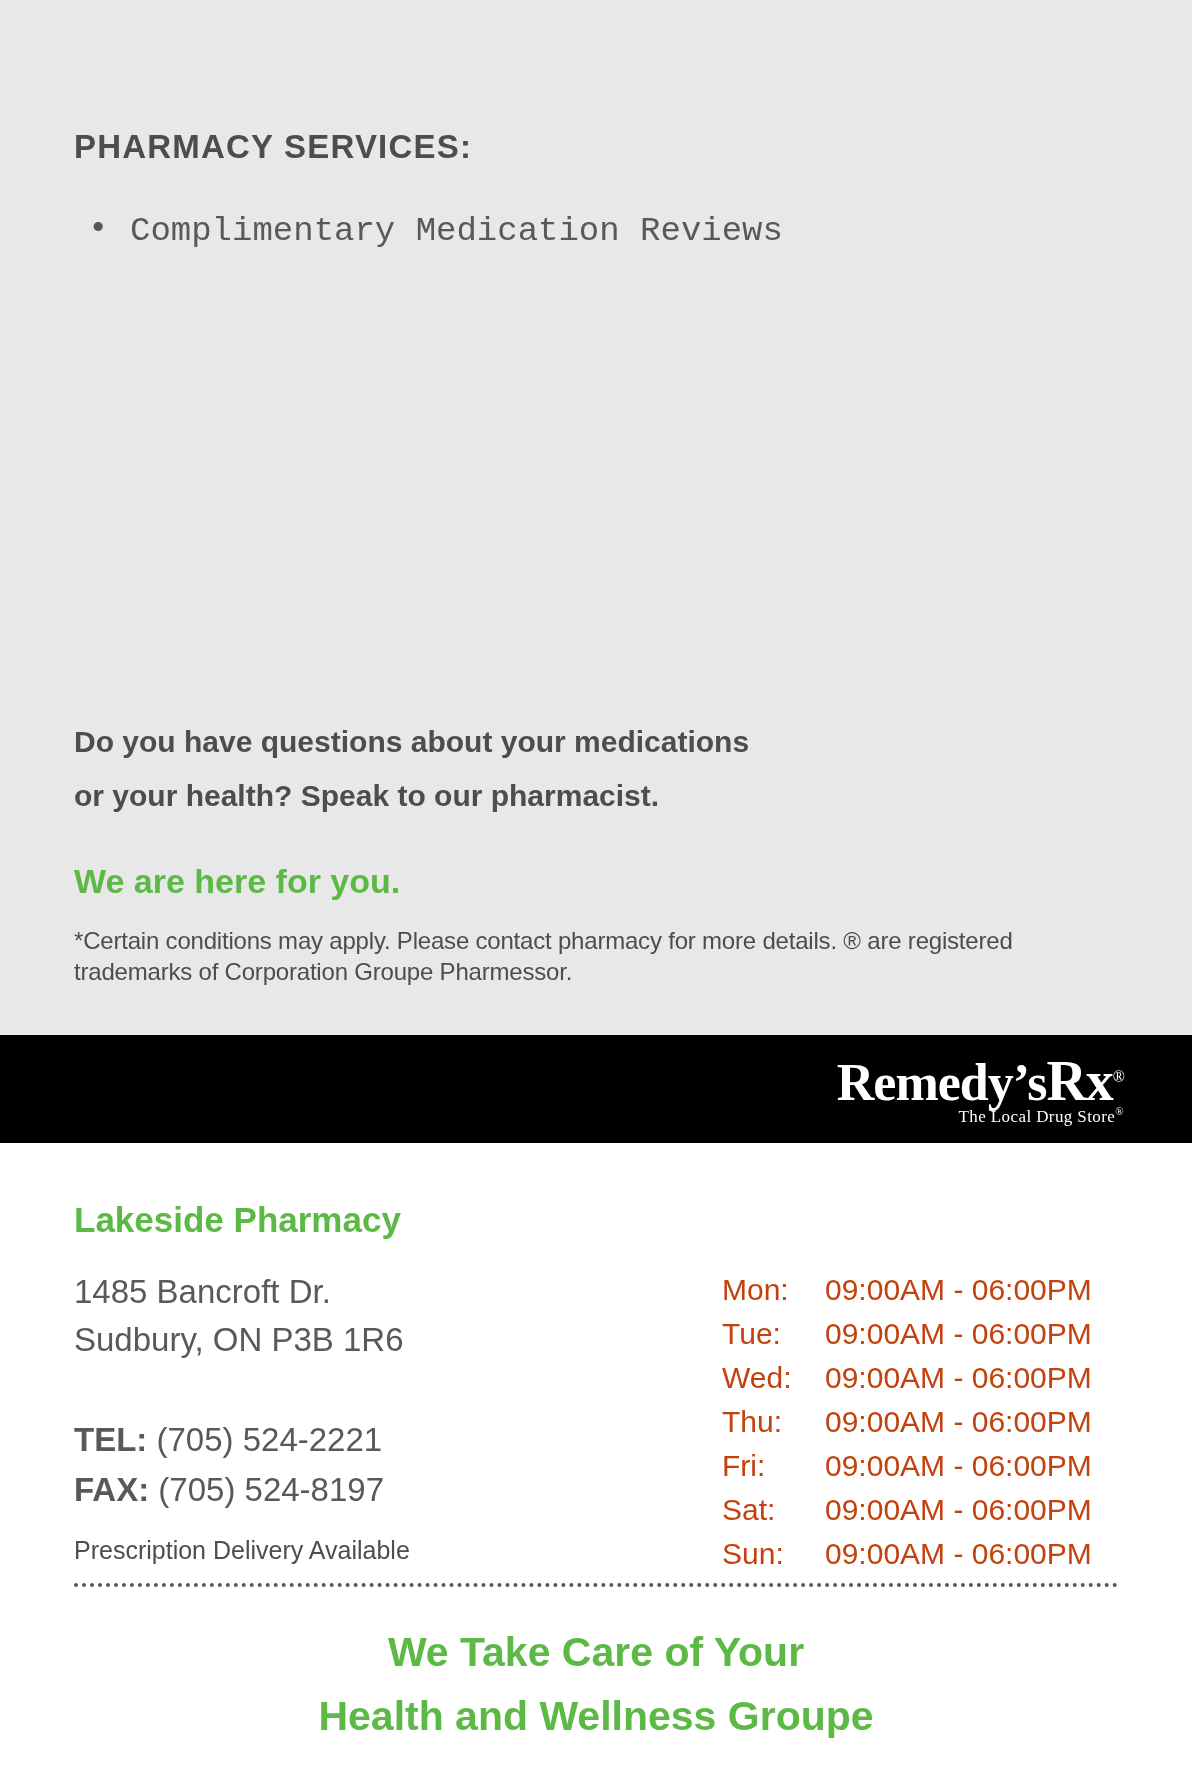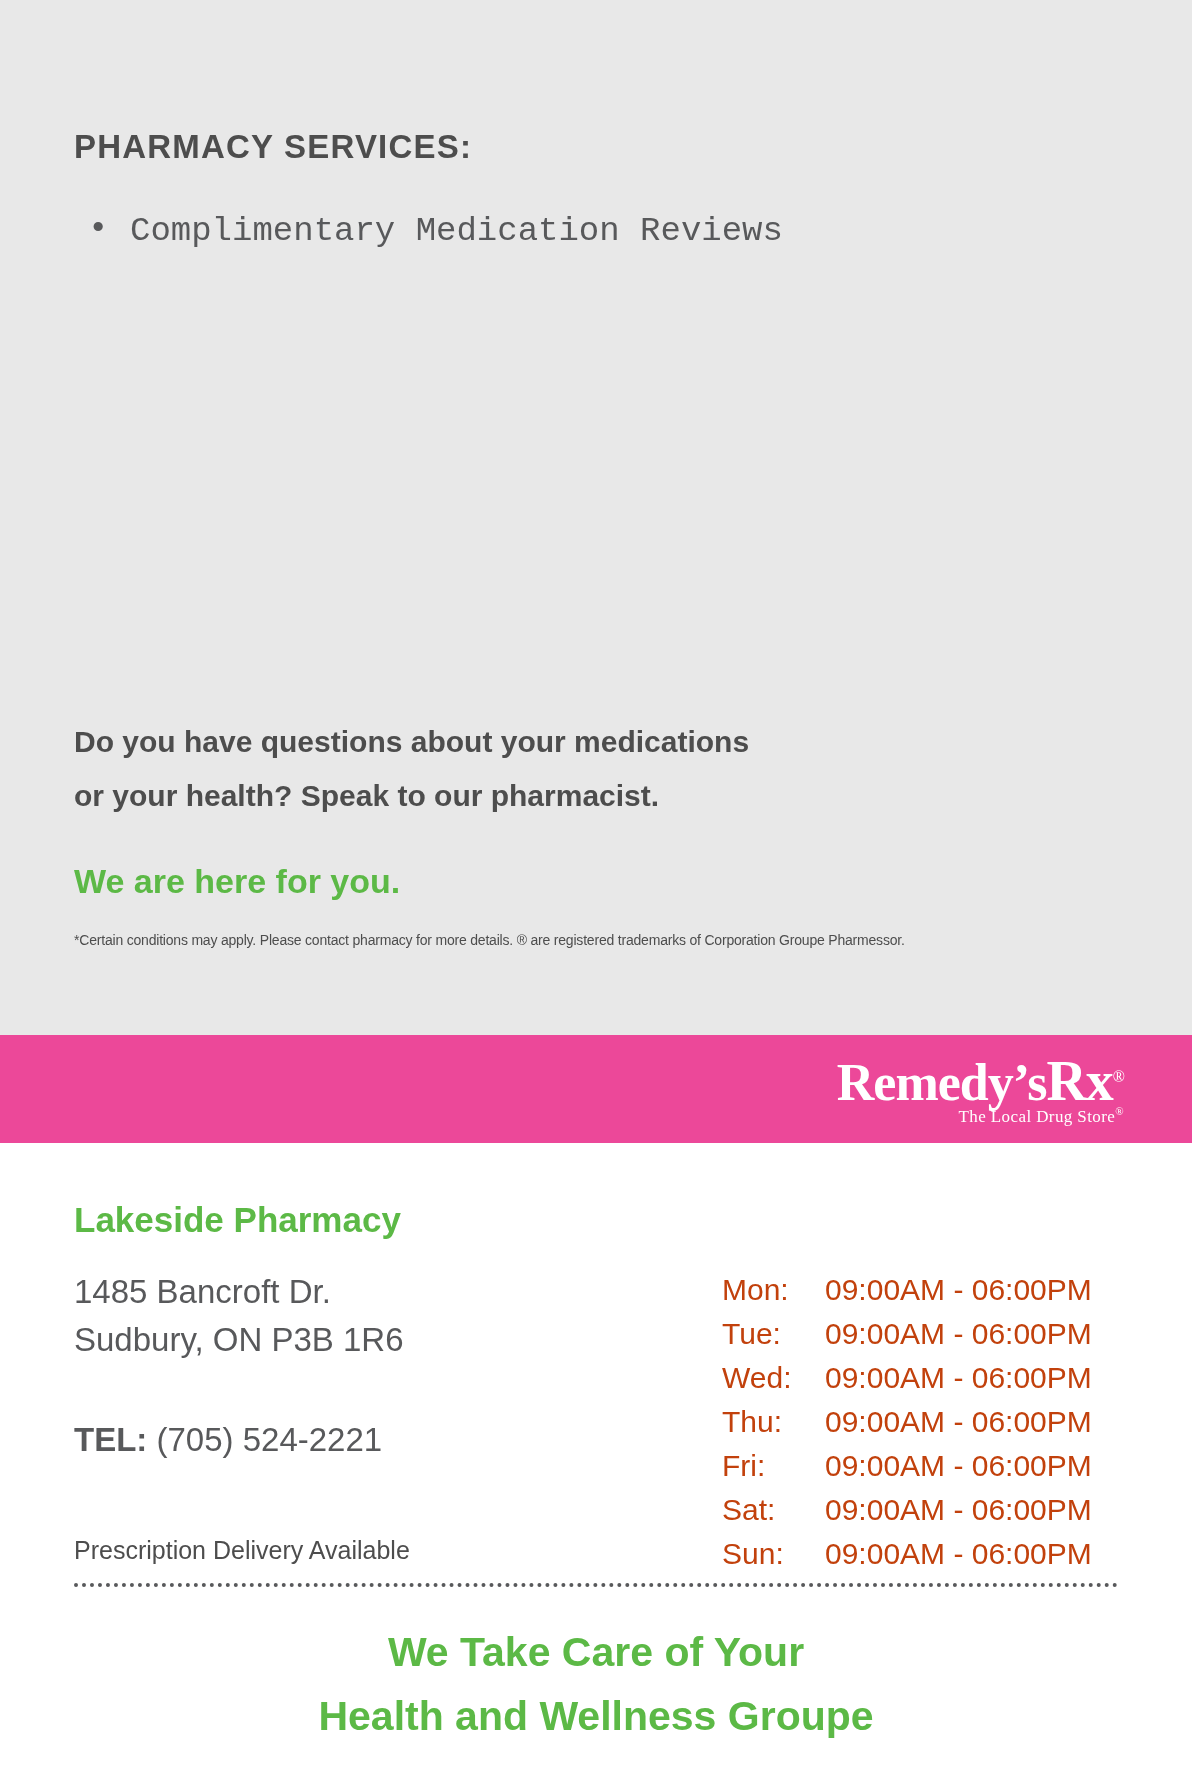--- a/index.html
+++ b/index.html
@@ -80,35 +80,35 @@
     font-size: 34px;
     font-weight: bold;
     color: #5cb946;
   }
 
   .fine-print {
     position: absolute;
     left: 74px;
     top: 925px;
     width: 1000px;
-    font-size: 14px;
+    font-size: 24px;
     line-height: 31px;
     color: #4d4d4d;
     font-family: "Liberation Sans", sans-serif;
     letter-spacing: -0.2px;
   }
 
   
   .brand-band {
     position: absolute;
     left: 0;
     top: 1035px;
     width: 1192px;
     height: 108px;
-    background: #ec4899;
+    background: #000000;
   }
   .brand-logo {
     position: absolute;
     right: 68px;
     top: 14px;
     text-align: right;
     color: #ffffff;
   }
   .brand-logo .wordmark {
     font-family: "Liberation Serif", serif;
@@ -255,20 +255,24 @@
 <div class="address">
   <div>1485 Bancroft Dr.</div>
   <div>Sudbury, ON P3B 1R6</div>
 </div>
 
 <div class="contact">
   <div>
     <span class="lbl">TEL:</span>
     <span>(705) 524-2221</span>
   </div>
+  <div>
+    <span class="lbl">FAX:</span>
+    <span>(705) 524-8197</span>
+  </div>
 </div>
 
 <div class="delivery">Prescription Delivery Available</div>
 
 <table class="hours">
   <tbody>
     <tr>
       <td class="day">Mon:</td>
       <td class="time">09:00AM - 06:00PM</td>
     </tr>

